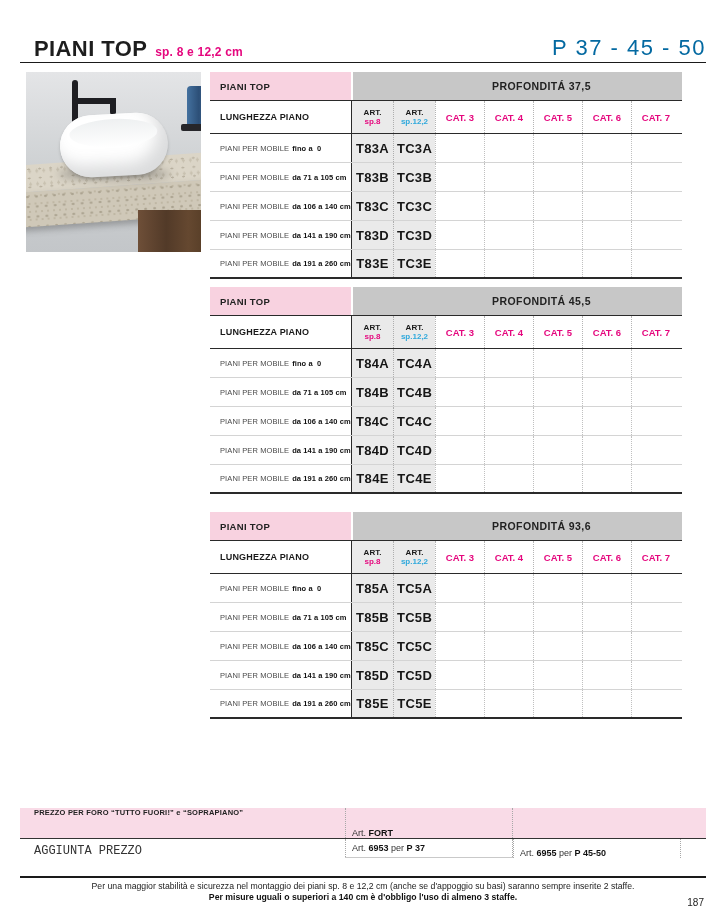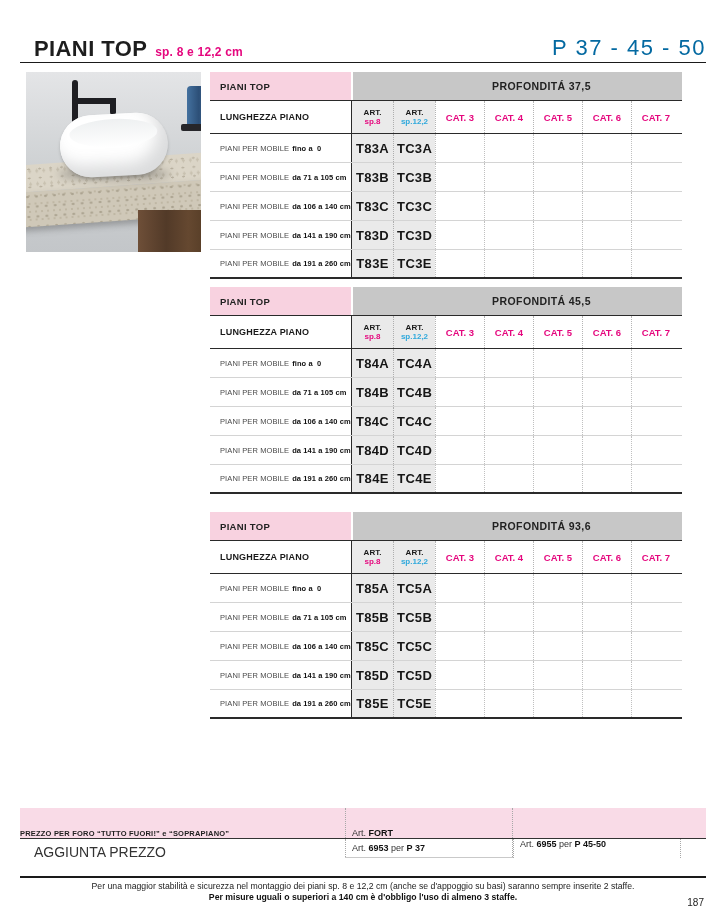--- a/index.html
+++ b/index.html
@@ -63,26 +63,26 @@
   .rlabel { width:141px; display:flex; align-items:center; padding-left:10px; font-size:7.5px; letter-spacing:.1px; white-space:nowrap; }
   .pref   { color:#4a4a4a; margin-right:3px; }
   .rng    { font-weight:bold; color:#111; }
   .codecell{ width:42px; background:#eaeaea; display:flex; align-items:center; justify-content:center;
              font-weight:bold; font-size:13px; letter-spacing:.3px; color:#161616; }
   .emptyc { width:49px; border-left:1px dotted #c0c0c0; }
 
   
   .btable { position:absolute; left:20px; top:808px; width:686px; border-bottom:2.5px solid #1a1a1a; }
   .b-row1 { display:flex; height:31px; background:#faddea; background:#f9dbe7; border-bottom:1.5px solid #333; }
-  .b-c1   { width:325px; display:flex; align-items:flex-end; }
+  .b-c1   { width:325px; display:flex; align-items:flex-start; padding-left:14px; }
   .b-c2   { width:167px; border-left:1px dotted #a8a8a8; display:flex; align-items:flex-end; padding-left:6px; }
   .b-c3   { flex:1; border-left:1px dotted #a8a8a8; }
   .b-lbl1 { font-weight:bold; font-size:7.5px; letter-spacing:.2px; color:#222; }
   .b-row2 { display:flex; height:37px; background:#fff; }
-  .b-left2{ width:325px; padding:4px 0 0 14px; font-size:14px; color:#333; line-height:1.35; }
+  .b-left2{ width:325px; padding:4px 0 0 14px; font-size:12px; color:#333; line-height:1.35;font-family:Liberation Mono, monospace; }
   .b-right2{ display:flex; flex-direction:row; flex:1; }
   .b-sub  { display:flex; height:18.5px; }
   .b-sub:first-child { border-bottom:1px solid #c9c9c9; }
   .b-art  { font-size:9px; color:#333; }
   .b-art b{ color:#111; }
   .staffa-b { font-weight:bold; color:#111; }
 
   
   .foot-note { position:absolute; left:20px; top:881px; width:686px; text-align:center; font-size:8.7px; color:#222; }
   .foot-note2{ position:absolute; left:20px; top:892px; width:686px; text-align:center; font-size:8.7px; font-weight:bold; color:#111; }
@@ -398,21 +398,21 @@
         <div>AGGIUNTA PREZZO</div>
       </div>
       <div class="b-right2">
         <div class="b-sub">
           <div class="b-c2" style="align-items:center">
             <span class="b-art"><span>Art.</span> <b>6953</b> <span>per</span> <b>P 37</b></span>
           </div>
           <div class="b-c3"></div>
         </div>
         <div class="b-sub">
-          <div class="b-c2" style="align-items:flex-start">
+          <div class="b-c2" style="align-items:flex-end">
             <span class="b-art"><span>Art.</span> <b>6955</b> <span>per</span> <b>P 45-50</b></span>
           </div>
           <div class="b-c3"></div>
         </div>
       </div>
     </div>
   </div>
 
   <div class="foot-note">Per una maggior stabilità e sicurezza nel montaggio dei piani sp. 8 e 12,2 cm (anche se d'appoggio su basi) saranno sempre inserite 2 staffe.</div>
   <div class="foot-note2">Per misure uguali o superiori a 140 cm è d'obbligo l'uso di almeno 3 staffe.</div>

